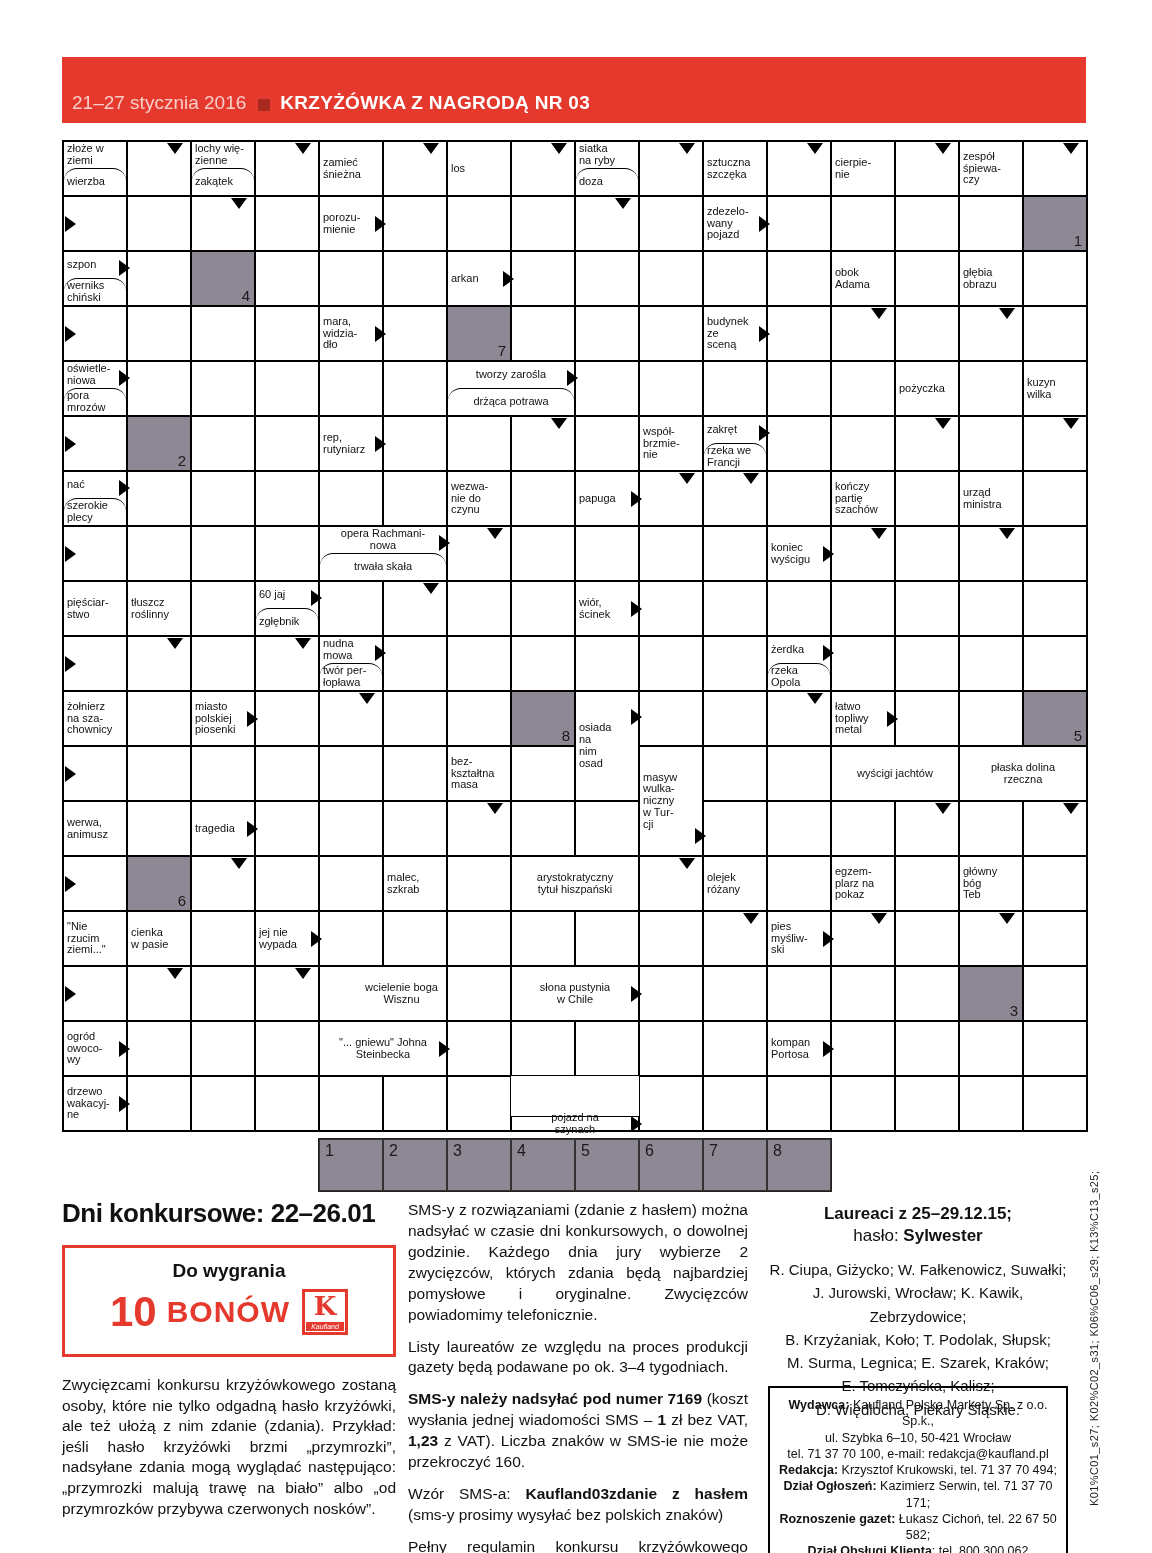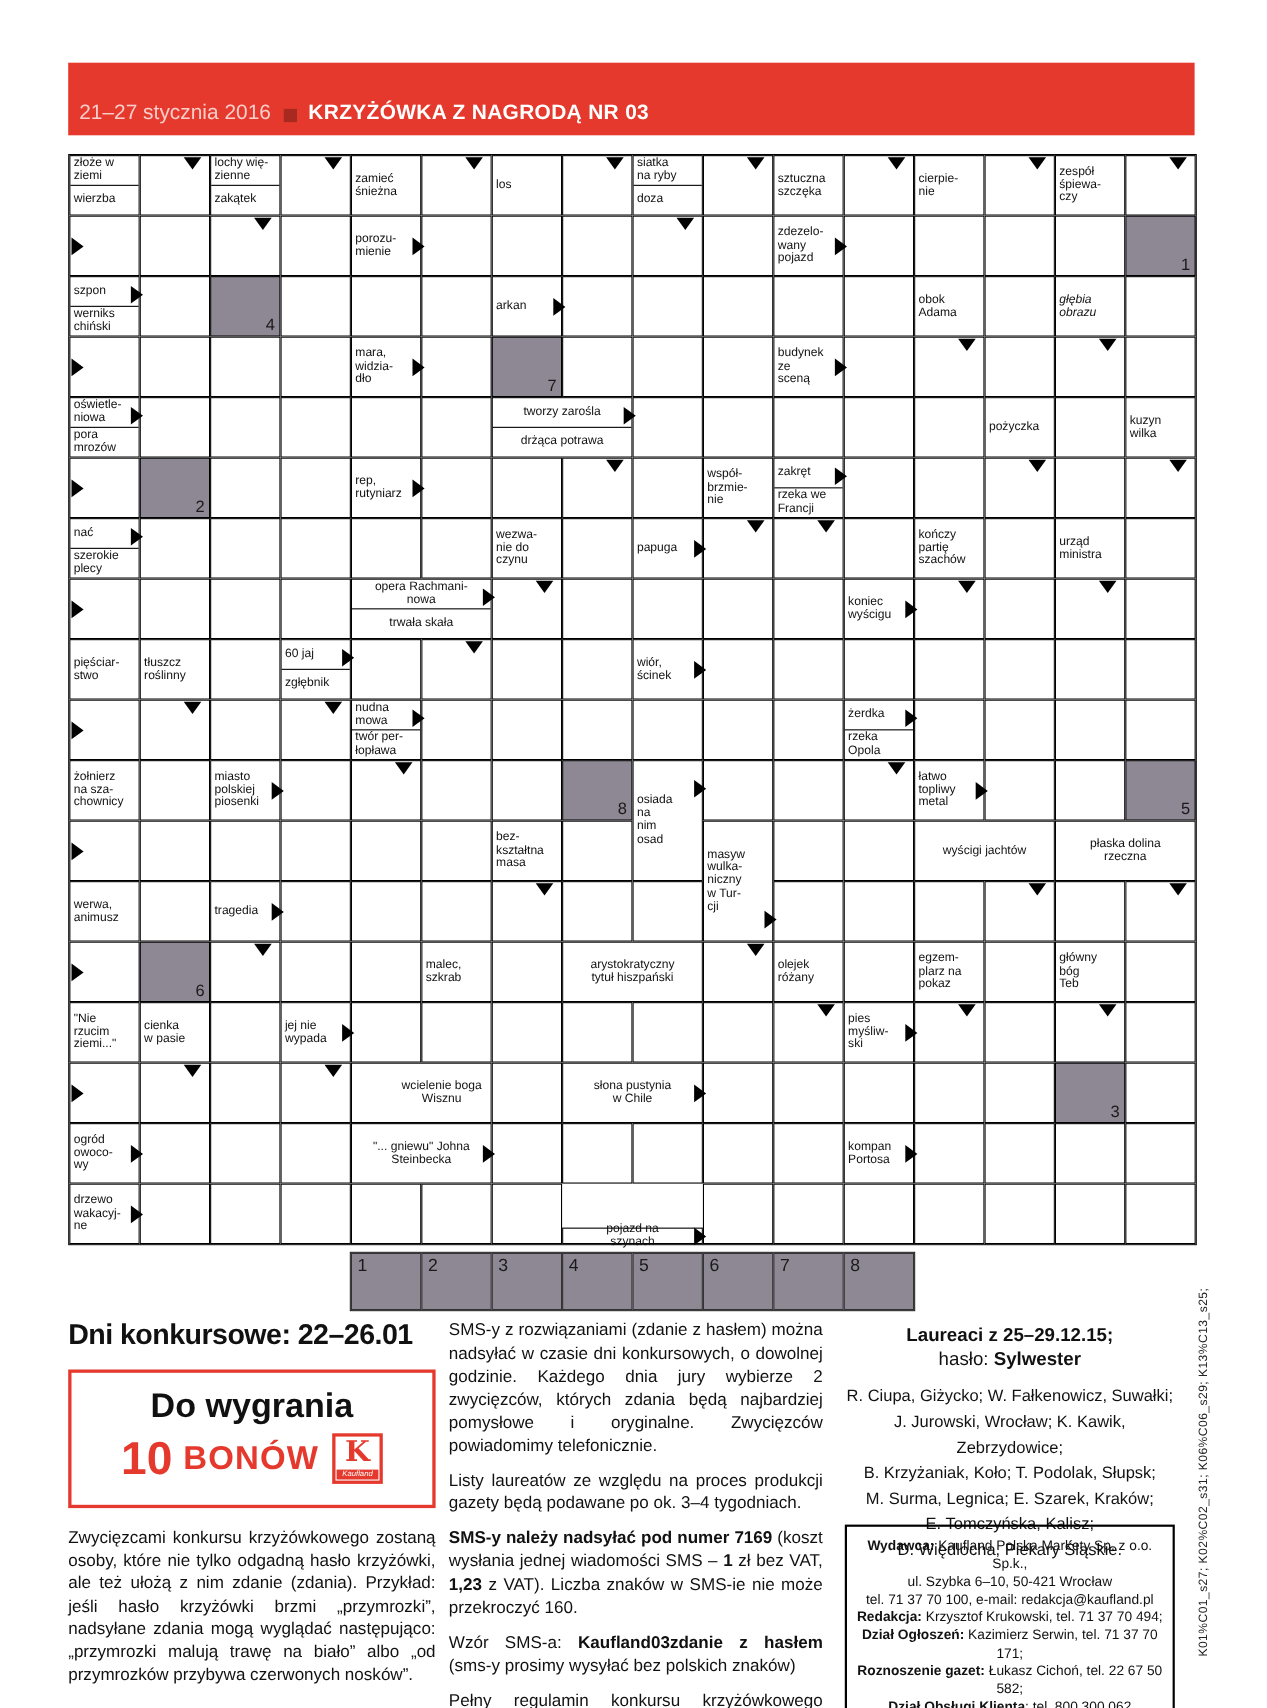--- a/index.html
+++ b/index.html
@@ -16,40 +16,40 @@
   .grid{position:absolute;left:62px;top:140px;display:grid;
         grid-template-columns:repeat(16,64px);grid-auto-rows:55px;
         border:1.5px solid #000;background:#fff;}
   .cell{position:relative;background:#fff;border:1px solid #000;font-size:11px;line-height:1.07;
         box-sizing:border-box;overflow:visible;}
   .clue{display:flex;align-items:center;padding:1px 3px;}
   .wide{justify-content:center;text-align:center;}
   .ctxt{white-space:pre-line;}
   .clue2{display:flex;flex-direction:column;}
   .half{flex:1;display:flex;align-items:center;padding:1px 3px;}
-  .half.bot{border-top:1.5px solid #000;}
+  .half.bot{border-top:1.5px solid #000;border-radius:13px;}
   .gray{background:#8d8894;}
   .gnum{position:absolute;right:4px;bottom:1px;font-size:15px;color:#1a1a1a;}
   .ar{position:absolute;width:0;height:0;z-index:3;}
   .ar-dt{top:1px;right:7px;border-left:8px solid transparent;border-right:8px solid transparent;border-top:11px solid #000;}
   .ar-rl{left:1px;top:50%;margin-top:-8px;border-top:8px solid transparent;border-bottom:8px solid transparent;border-left:11px solid #000;}
   .ar-rr{right:-4px;top:50%;margin-top:-8px;border-top:8px solid transparent;border-bottom:8px solid transparent;border-left:11px solid #000;}
   .ar-rrt{right:-4px;top:16%;border-top:8px solid transparent;border-bottom:8px solid transparent;border-left:11px solid #000;}
   .ar-rrb{right:-4px;bottom:10%;border-top:8px solid transparent;border-bottom:8px solid transparent;border-left:11px solid #000;}
 
   
   .strip{position:absolute;left:318px;top:1138px;display:flex;border:1.5px solid #222;}
   .scell{width:64px;height:52px;background:#8d8894;border:1px solid #333;box-sizing:border-box;position:relative;}
   .snum{position:absolute;left:5px;top:2px;font-size:16px;color:#1a1a1a;}
 
   
   .bl{position:absolute;left:62px;top:1198px;width:334px;}
   .bl h1{font-size:26px;margin:0;letter-spacing:-.5px;}
   .prize-box{border:3px solid #e4392c;margin-top:16px;padding:12px 6px 14px;text-align:center;}
-  .prize-box .l1{font-size:31px;font-weight:bold;}
+  .prize-box .l1{font-size:19px;font-weight:bold;}
   .prize-row{display:flex;align-items:center;justify-content:center;margin:6px 0 4px;}
   .prize-row .num{font-size:42px;font-weight:bold;color:#e4392c;margin-right:10px;}
   .prize-row .bon{font-size:30px;font-weight:bold;color:#e4392c;letter-spacing:1px;margin-right:12px;}
   .klogo{width:46px;height:46px;border:3px solid #e4392c;background:#fff;display:flex;flex-direction:column;
          align-items:center;justify-content:space-between;box-sizing:border-box;padding:1px 1px 1px;}
   .klogo .kk{color:#e4392c;font-weight:bold;font-size:26px;line-height:26px;font-family:"DejaVu Serif",serif;}
   .klogo .kband{background:#e4392c;color:#fff;font-size:7px;font-style:italic;width:100%;text-align:center;line-height:9px;}
   .prize-box .l3{font-size:26px;font-weight:bold;margin-top:4px;}
   .bl .para{margin-top:18px;font-size:15.5px;line-height:1.33;text-align:justify;}
 
@@ -185,21 +185,21 @@
       <span class="gnum">4</span>
     </div>
     <div class="cell clue" style="grid-area: 3 / 7 / span 1 / span 1;">
       <span class="ctxt">arkan</span>
       <i class="ar ar-rr"></i>
     </div>
     <div class="cell clue" style="grid-area: 3 / 13 / span 1 / span 1;">
       <span class="ctxt">obok
 Adama</span>
     </div>
-    <div class="cell clue" style="grid-area: 3 / 15 / span 1 / span 1; font-style: italic;">
+    <div class="cell clue" style="grid-area: 3 / 15 / span 1 / span 1;">
       <span class="ctxt">głębia
 obrazu</span>
     </div>
     <div class="cell empty" style="grid-area: 4 / 1 / span 1 / span 1;">
       <i class="ar ar-rl"></i>
     </div>
     <div class="cell clue" style="grid-area: 4 / 5 / span 1 / span 1;">
       <span class="ctxt">mara,
 widzia-
 dło</span>

